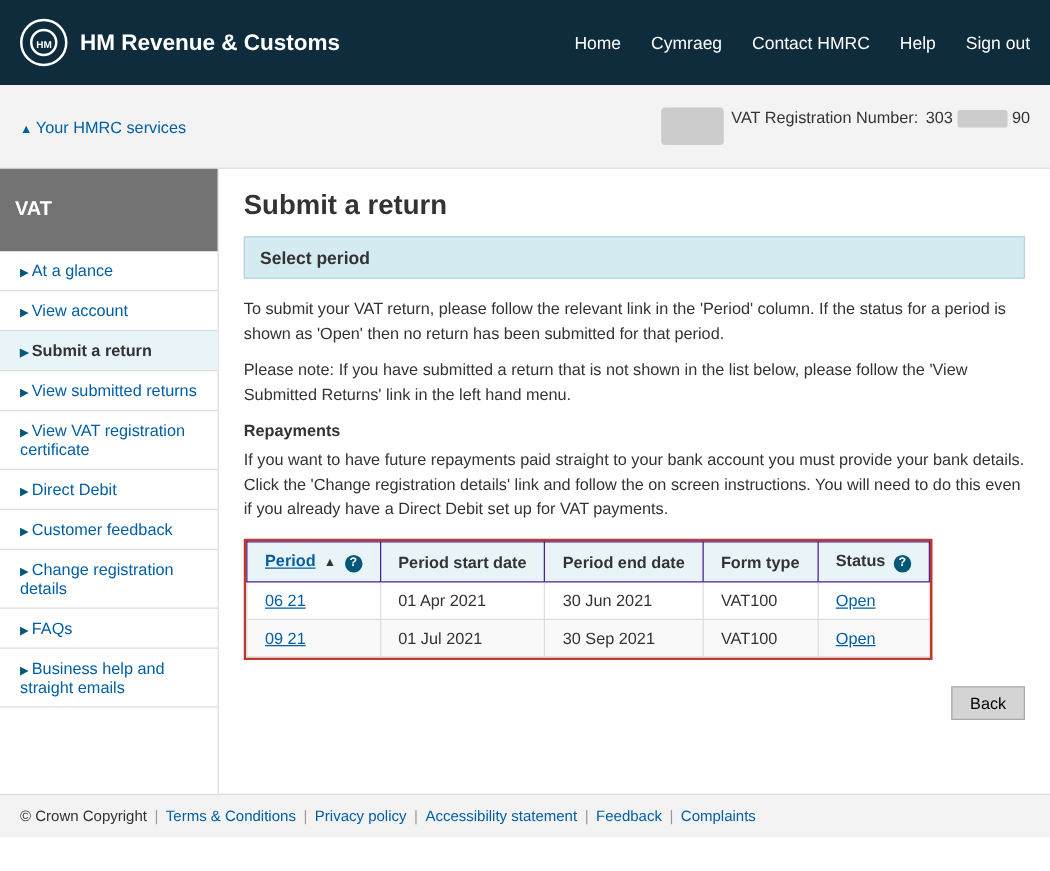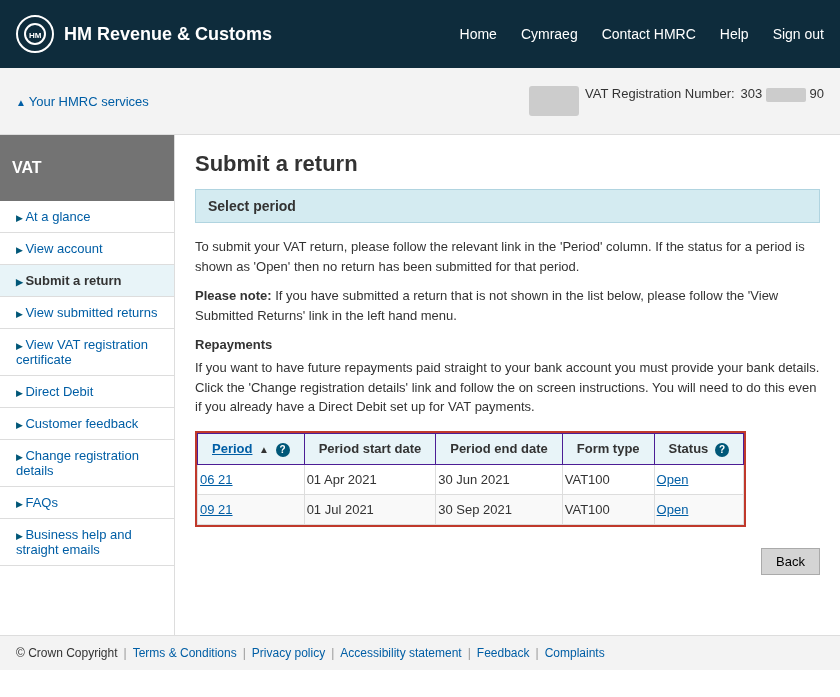--- a/index.html
+++ b/index.html
@@ -149,21 +149,21 @@
       margin-bottom: 10px;
       color: #333;
     }
     .note-text {
       font-size: 13px;
       line-height: 1.5;
       margin-bottom: 12px;
       color: #333;
     }
     .note-text strong {
-      font-weight: bold;
+      font-weight: normal;
     }
     .repayments-heading {
       font-size: 13px;
       font-weight: bold;
       margin-bottom: 6px;
     }
     .repayments-text {
       font-size: 13px;
       line-height: 1.5;
       margin-bottom: 14px;
@@ -186,21 +186,21 @@
       text-align: left;
       border: 1px solid #4c1d95;
       color: #333;
       font-weight: bold;
     }
     .period-table th a {
       color: #005ea5;
       text-decoration: underline;
     }
     .period-table td {
-      padding: 7px 2px;
+      padding: 7px 14px;
       border: 1px solid #ddd;
       color: #333;
     }
     .period-table tr:nth-child(even) td {
       background: #f9f9f9;
     }
     .period-table a {
       color: #005ea5;
       text-decoration: underline;
     }

